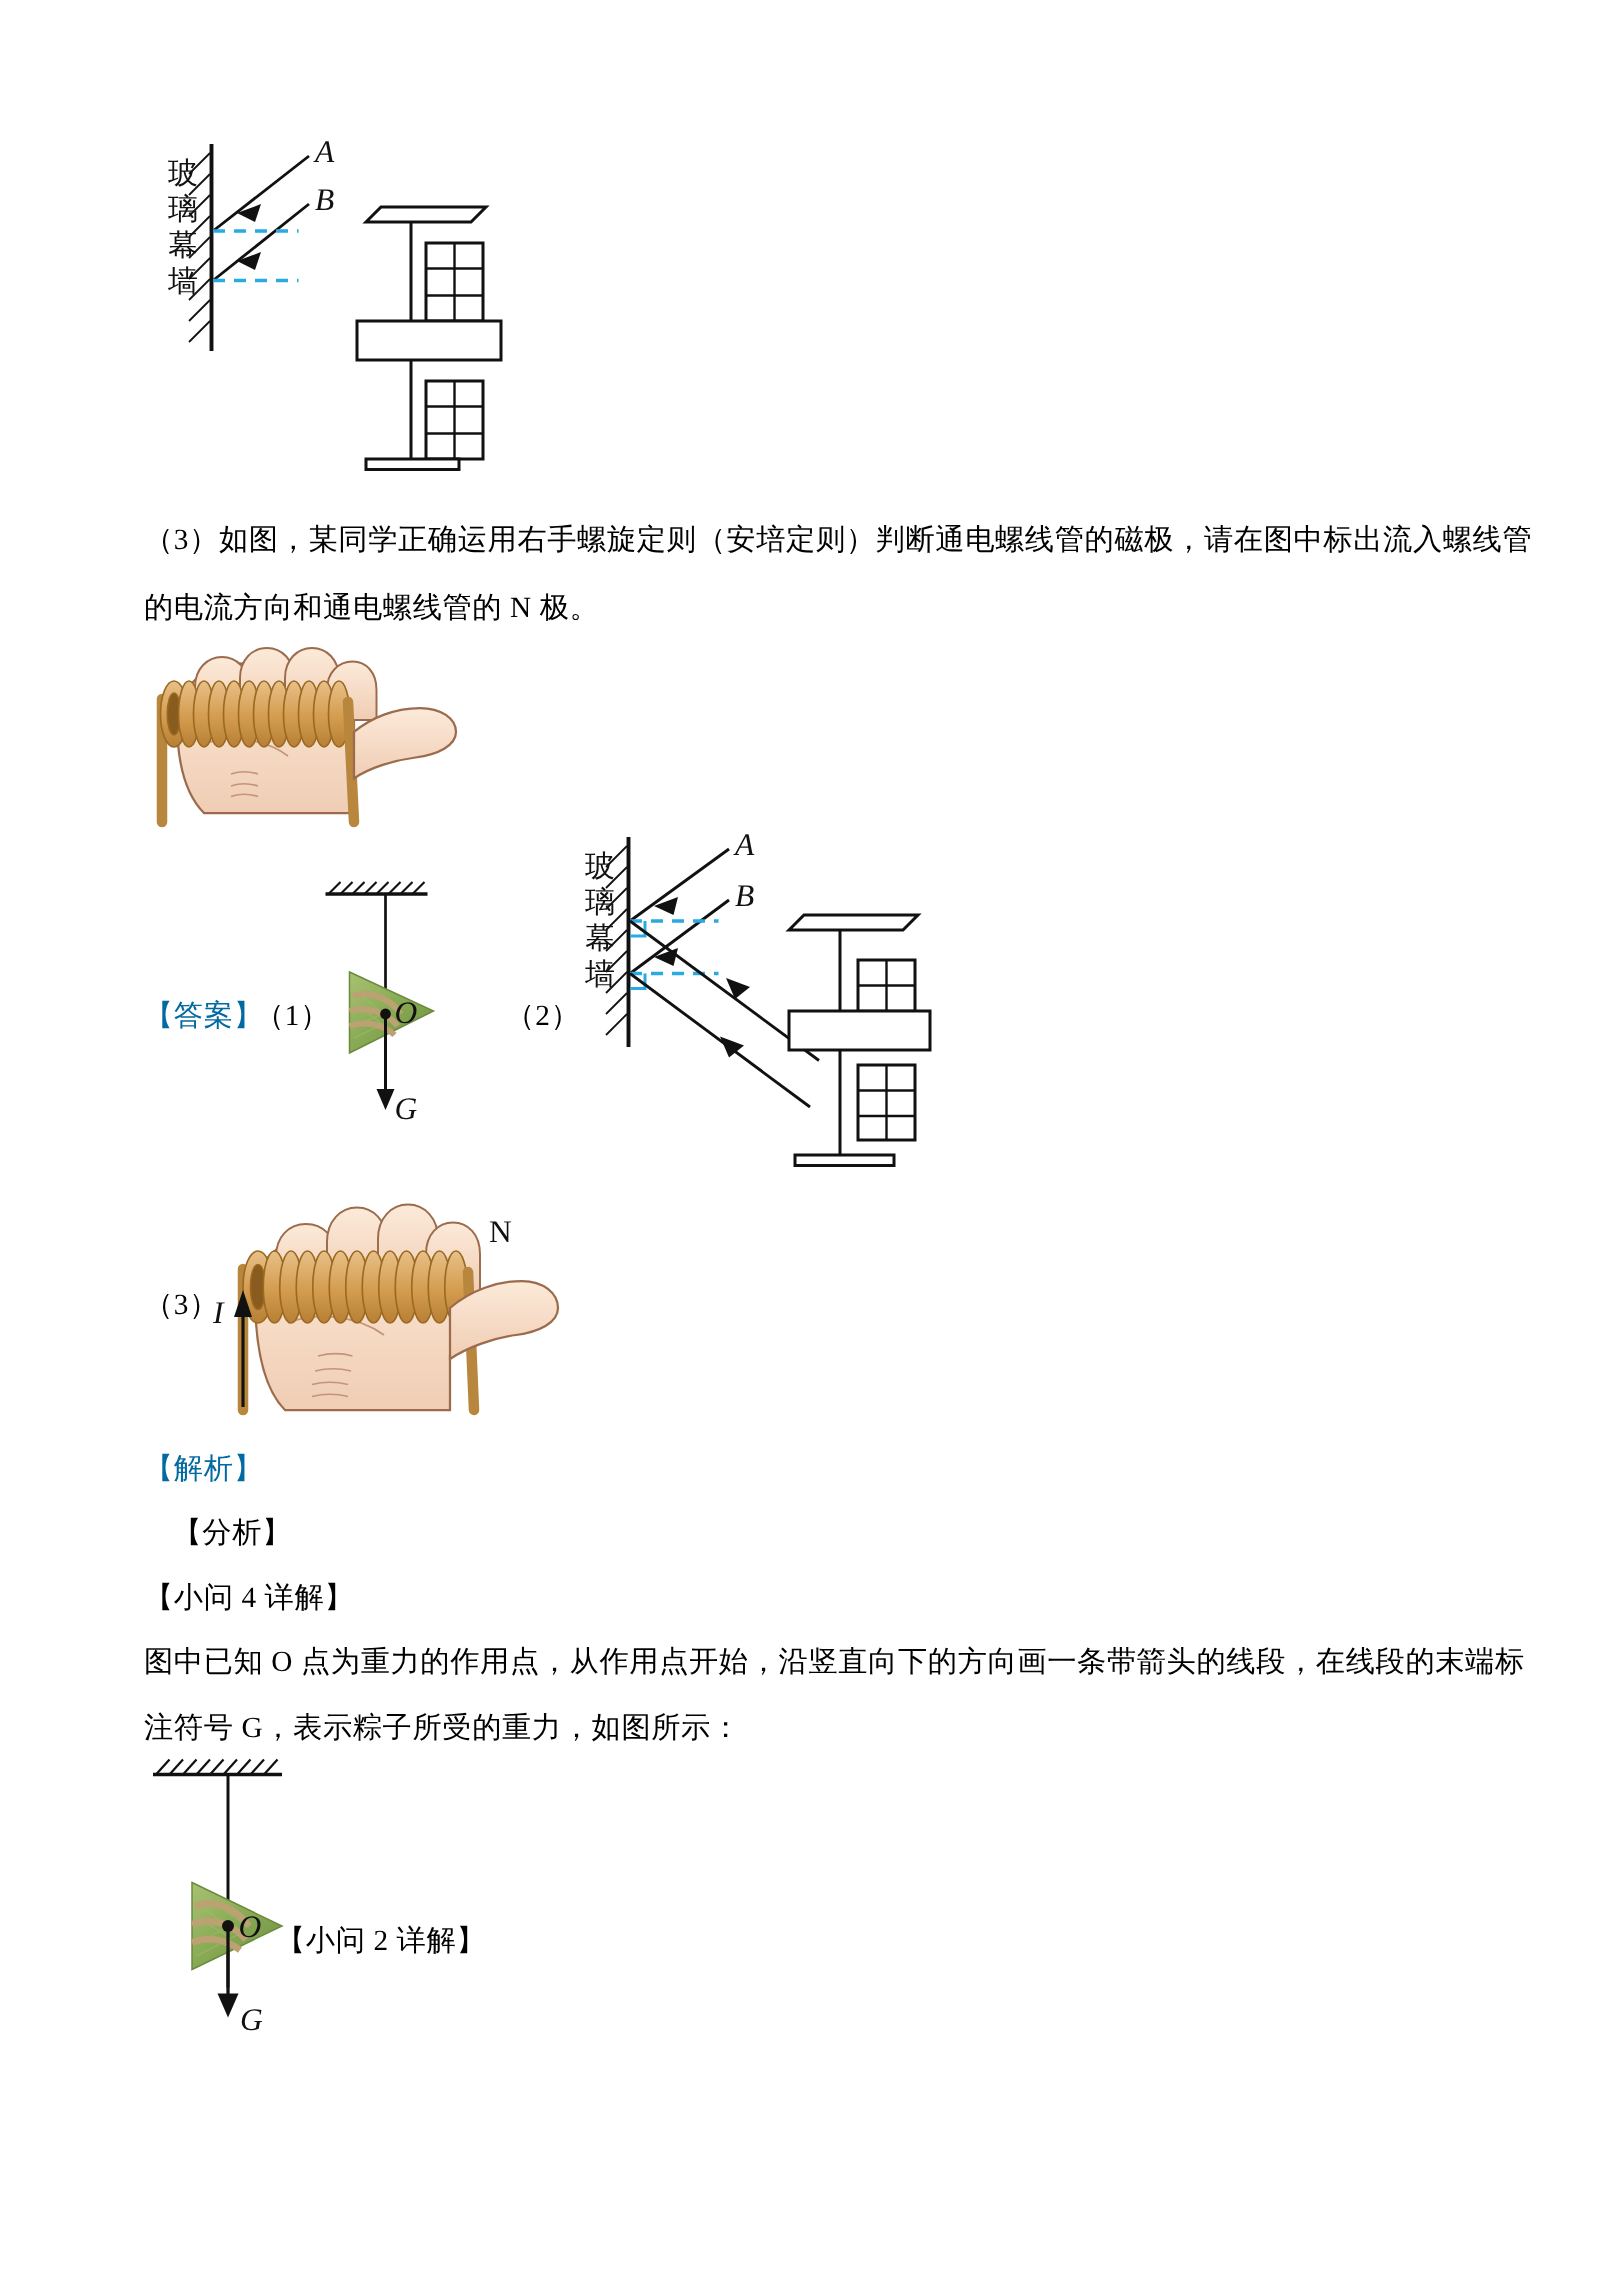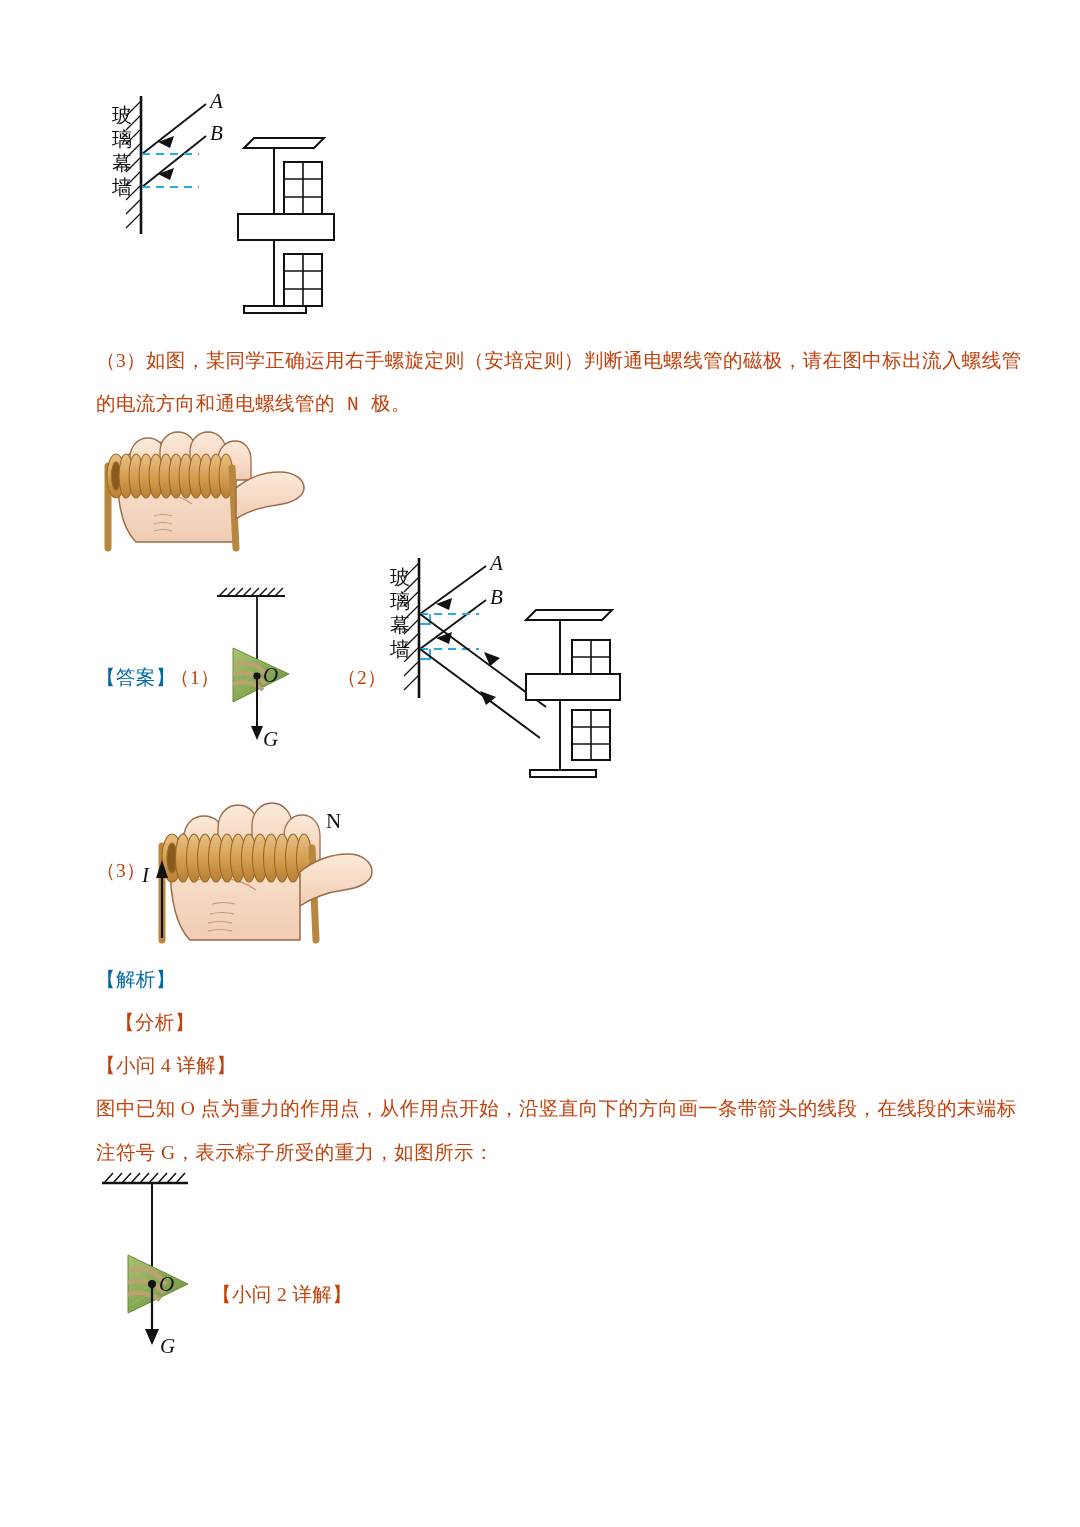--- a/index.html
+++ b/index.html
@@ -9,21 +9,21 @@
     color:#1a1a1a;
   }
   .page{position:absolute;inset:0;}
 
   
   .ptext{
     position:absolute;
     font-size:19.5px;
     line-height:45px;
     letter-spacing:0.4px;
-    color:#c2410c;
+    color:#000000;
     white-space:nowrap;
   }
   .blue{color:#0369a1;}
 
   
   .fig{position:absolute;}
   svg{display:block;overflow:visible;}
 
   .lbl{
     font-family:"Liberation Serif","DejaVu Serif",serif;
@@ -92,21 +92,21 @@
         <rect x="188" y="168" width="38" height="52"></rect>
         <line x1="207" y1="168" x2="207" y2="220" stroke-width="1.6"></line>
         <line x1="188" y1="185" x2="226" y2="185" stroke-width="1.6"></line>
         <line x1="188" y1="203" x2="226" y2="203" stroke-width="1.6"></line>
         <rect x="148" y="220" width="62" height="7"></rect>
       </g>
     </svg>
   </div>
 
   <div class="ptext" style="left:96px;top:338px;">（3）如图，某同学正确运用右手螺旋定则（安培定则）判断通电螺线管的磁极，请在图中标出流入螺线管</div>
-  <div class="ptext" style="left:96px;top:383px;font-family:Liberation Mono, monospace;">的电流方向和通电螺线管的 N 极。</div>
+  <div class="ptext" style="left:96px;top:383px;">的电流方向和通电螺线管的 N 极。</div>
 
   <div class="fig" style="left:96px;top:418px;width:250px;height:135px;">
     <svg width="250" height="135" viewBox="0 0 250 135">
       <defs>
         <linearGradient id="skinQ" x1="0" y1="0" x2="0" y2="1">
           <stop offset="0%" stop-color="#FCEAD9"></stop>
           <stop offset="100%" stop-color="#F0CDB4"></stop>
         </linearGradient>
         <linearGradient id="coilQ" x1="0" y1="0" x2="0" y2="1">
           <stop offset="0%" stop-color="#E8C089"></stop>
@@ -389,16 +389,16 @@
       </g>
 
       <line x1="56" y1="119" x2="56" y2="168" stroke="#111" stroke-width="2.2"></line>
       <polygon points="56,180 49,164 63,164" fill="#111"></polygon>
       <circle cx="56" cy="119" r="4" fill="#111"></circle>
       <text class="lbl" x="63" y="126">O</text>
       <text class="lbl" x="64" y="188">G</text>
     </svg>
   </div>
 
-  <div class="ptext" style="left:212px;top:1272px;">【小问 2 详解】</div>
+  <div class="ptext" style="left:184px;top:1272px;">【小问 2 详解】</div>
 
 
 </div>
 
 </body></html>

